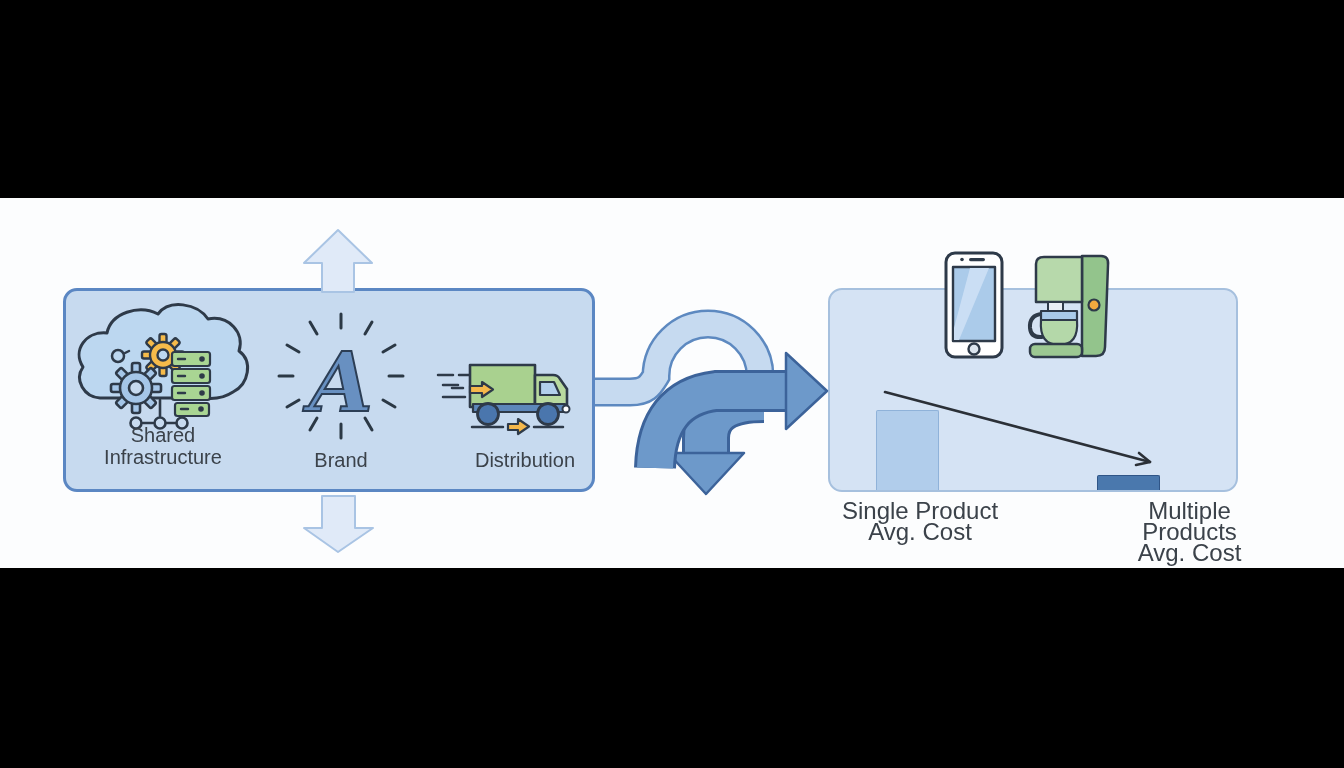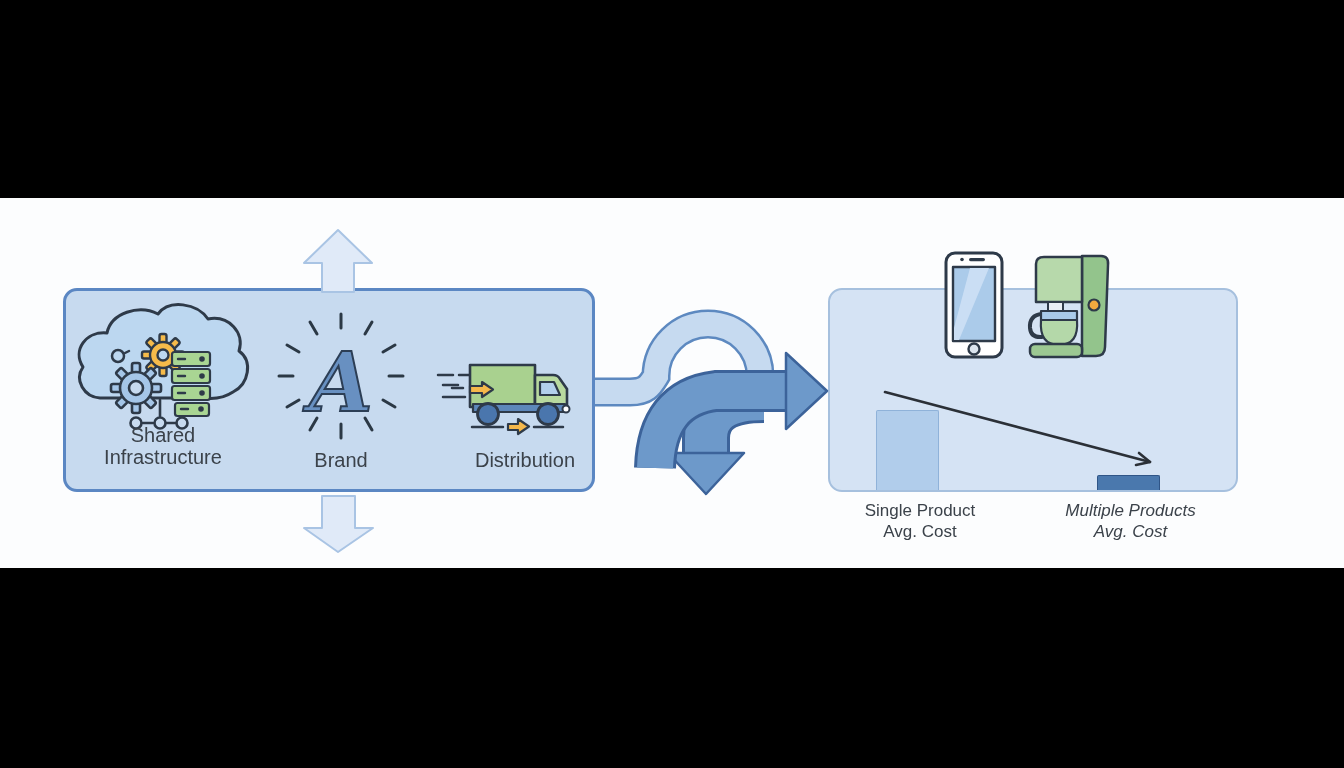--- a/index.html
+++ b/index.html
@@ -10,21 +10,21 @@
   #letterbox-bottom{top:568px;height:200px;}
   #stage{position:absolute;left:0;top:198px;width:1344px;height:370px;background:var(--stage-bg,#fcfdff);}
   .panel{position:absolute;box-sizing:border-box;border-radius:14px;}
   #panel-left{left:63px;top:90px;width:532px;height:204px;
       background:var(--panel-fill-left);border:3px solid var(--panel-border-left);}
   #panel-right{left:828px;top:90px;width:410px;height:204px;
       background:var(--panel-fill-right);border:2px solid var(--panel-border-right);}
   #overlay{position:absolute;left:0;top:0;width:1344px;height:370px;z-index:3;}
   .lbl{position:absolute;z-index:4;color:var(--text);text-align:center;}
   .lbl-left{font-size:20px;line-height:22px;}
-  .lbl-right{font-size:17px;line-height:21px;}
+  .lbl-right{font-size:24px;line-height:21px;}
   .bar{position:absolute;bottom:78px;width:63px;z-index:2;box-sizing:border-box;border-radius:2px 2px 0 0;}
   #bar-single{left:876px;border:1.5px solid #8fb2d9;border-bottom:none;}
   #bar-multiple{left:1097px;border:1.5px solid #2f5587;border-bottom:none;}
   
   .lt-poly{fill:var(--light-arrow-fill);stroke:var(--light-arrow-border);stroke-width:2;stroke-linejoin:round;}
   .tube-under{fill:none;stroke:var(--tube-border);stroke-width:29;}
   .tube-over{fill:none;stroke:var(--tube-fill);stroke-width:24;}
   .dk-under{fill:none;stroke:var(--dark-arrow-border);stroke-width:48;}
   .dk-over{fill:none;stroke:var(--dark-arrow-fill);stroke-width:42;}
   .dk2-under{fill:none;stroke:var(--dark-arrow-border);stroke-width:42;}
@@ -204,19 +204,19 @@
   <div class="lbl lbl-left" style="left:281px;top:251px;width:120px;">
     <span>Brand</span>
   </div>
   <div class="lbl lbl-left" style="left:445px;top:251px;width:160px;">
     <span>Distribution</span>
   </div>
   <div class="lbl lbl-right" style="left:835px;top:302px;width:170px;">
     <span style="display:block">Single Product</span>
     <span style="display:block">Avg. Cost</span>
   </div>
-  <div class="lbl lbl-right" style="left:1043px;top:302px;width:175px;font-style:italic;">
+  <div class="lbl lbl-right" style="left:1102px;top:302px;width:175px;">
     <span style="display:block">Multiple Products</span>
     <span style="display:block">Avg. Cost</span>
   </div>
 </div>
 
 <div class="letterbox" id="letterbox-bottom"></div>
 
 </body></html>

